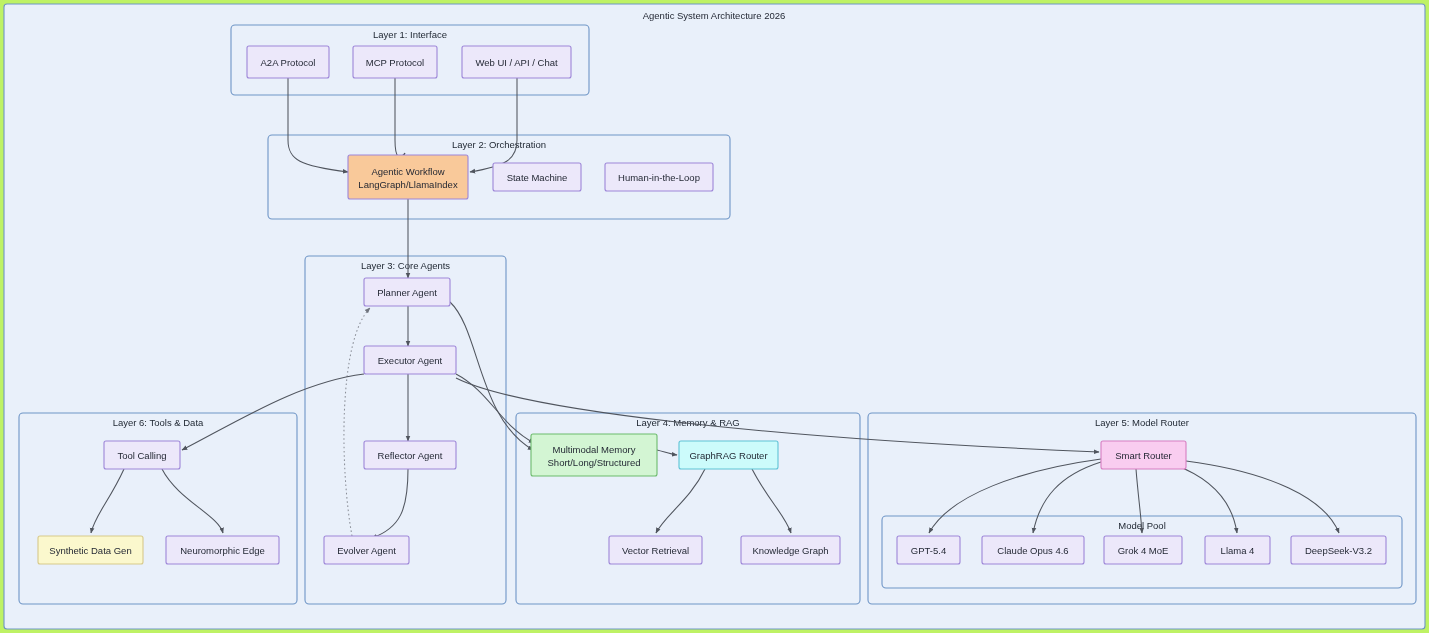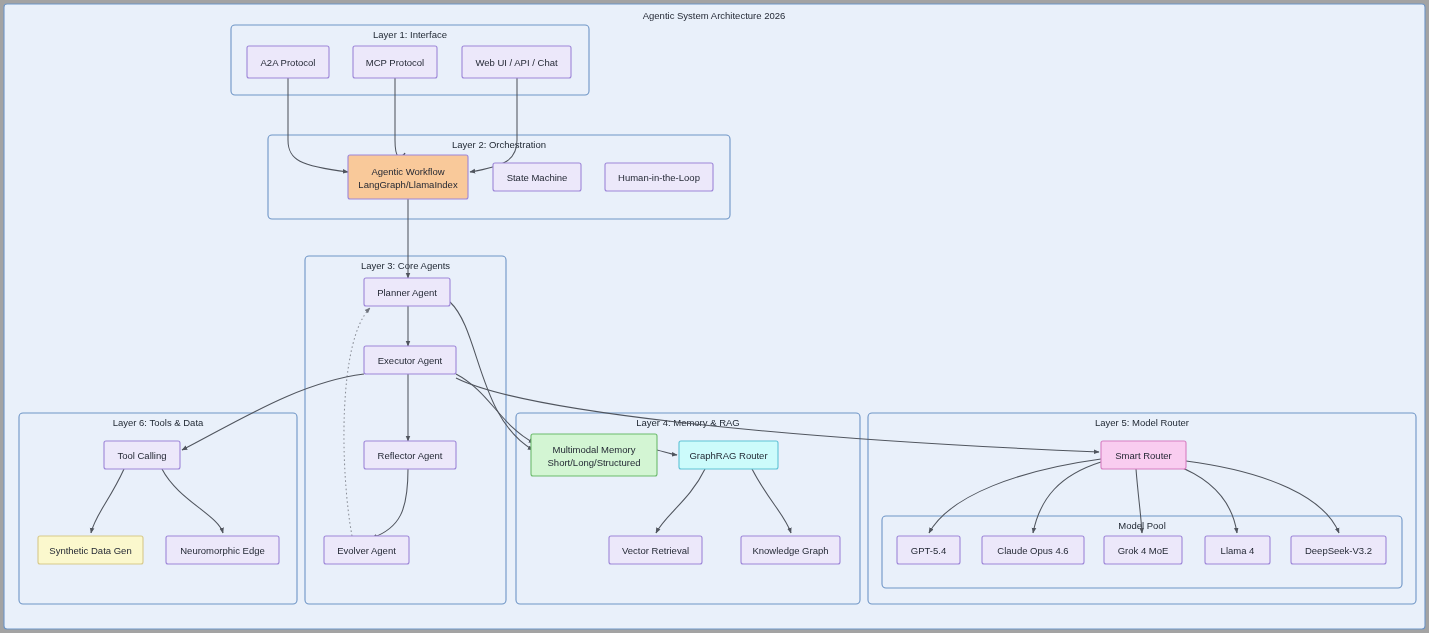--- a/index.html
+++ b/index.html
@@ -1,17 +1,17 @@
 <!DOCTYPE html>
 <html><head>
 <meta charset="utf-8">
 <style>
   html,body{margin:0;padding:0;background:#ffffff;}
   body{font-family:"Liberation Sans","DejaVu Sans",sans-serif;}
-  #stage{position:relative;width:1429px;height:633px;overflow:hidden;background:#a3a3a3;}
+  #stage{position:relative;width:1429px;height:633px;overflow:hidden;background:#bef264;}
   #diagram{position:absolute;left:0;top:0;width:1429px;height:633px;}
   .nd-label{font-size:9.5px;fill:#1f2430;font-family:"Liberation Sans","DejaVu Sans",sans-serif;}
   .grp-label{font-size:9.5px;fill:#222a35;font-family:"Liberation Sans","DejaVu Sans",sans-serif;}
   .title-label{font-size:9.5px;fill:#1f2430;font-family:"Liberation Sans","DejaVu Sans",sans-serif;}
   .edge{fill:none;stroke:#50555e;stroke-width:1.05;}
   .edge-dotted{fill:none;stroke:#8b8f98;stroke-width:1.05;stroke-dasharray:1.6 2.6;}
   .grp-rect{fill:#e9f0fa;stroke:#6e95c6;stroke-width:1.1;}
   .canvas-rect{fill:#e9f0fa;stroke:#6e95c6;stroke-width:1.1;}
   .node-rect{stroke-width:1.1;}
 </style>

